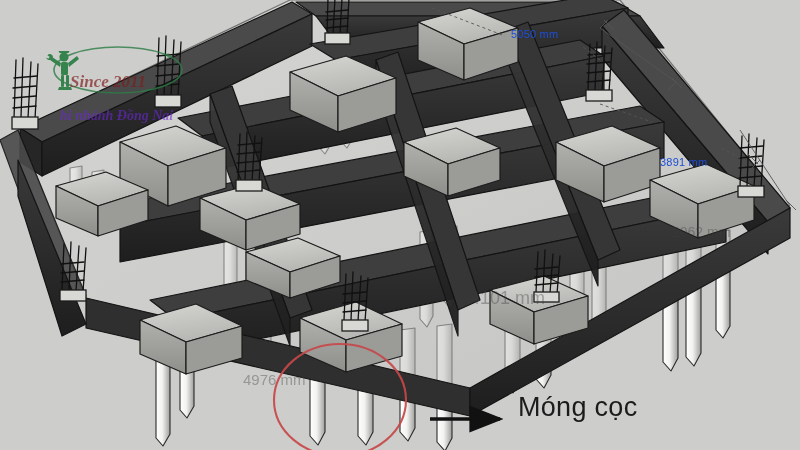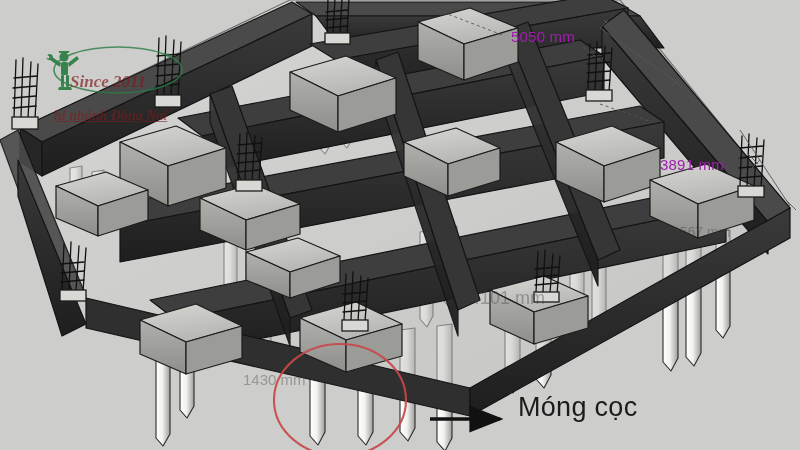--- a/index.html
+++ b/index.html
@@ -7,23 +7,23 @@
     width:800px;height:450px;overflow:hidden;
     background:#cdcdcb;
     font-family:"Liberation Sans", sans-serif;
     position:relative;
   }
   #stage{position:absolute;inset:0;width:800px;height:450px;}
   #stage svg{display:block;width:800px;height:450px;}
 
   .annot-label{
     position:absolute;
-    color:#a21caf;
+    color:#1d4ed8;
     font-family:"Liberation Sans", sans-serif;
-    font-size:15px;
+    font-size:11px;
     letter-spacing:.2px;
     white-space:nowrap;
     pointer-events:none;
   }
   .annot-faint{
     position:absolute;
     color:rgba(60,60,60,.38);
     font-family:"Liberation Sans", sans-serif;
     font-size:14px;
     white-space:nowrap;
@@ -59,26 +59,25 @@
     text-shadow:0 0 1px rgba(255,255,255,.5);
   }
   #logo .since{
     position:absolute;left:24px;top:28px;
     font-family:"Liberation Serif", serif;
     font-style:italic;font-weight:bold;
     font-size:17px;color:#7f1d1d;opacity:.72;
     white-space:nowrap;
   }
   #logo .branch{
-    position:absolute;left:8px;top:64px;
+    position:absolute;left:14px;top:64px;
     font-family:"Liberation Serif", serif;
     font-style:italic;font-weight:bold;
-    font-size:14px;color:#7f1d1d;opacity:.62;
+    font-size:14px;color:#6d28d9;opacity:.62;
     white-space:nowrap;
-    text-decoration:underline;
   }
   #logo .reg{
     position:absolute;left:119px;top:8px;
     font-size:8px;color:#2d7d46;opacity:.8;
   }
 </style>
 </head>
 <body>
 
 <div id="stage">
@@ -415,23 +414,23 @@
 
 </svg>
 </div>
 
 <div class="annot-label" id="dim-5050">5050 mm</div>
 
 <div class="annot-label" id="dim-3891">3891 mm</div>
 
 <div class="annot-faint" id="dim-4101">4101 mm</div>
 
-<div class="annot-faint" id="dim-3046">1430 mm</div>
-
-<div class="annot-faint" id="dim-3302">2567 mm</div>
+<div class="annot-faint" id="dim-3046">4976 mm</div>
+
+<div class="annot-faint" id="dim-3302">2062 mm</div>
 
 <div id="caption">Móng cọc</div>
 
 <div id="logo">
   <svg width="150" height="90" viewBox="0 0 150 90" style="position:absolute;left:0;top:0">
     <ellipse cx="72" cy="26" rx="64" ry="23" fill="none" stroke="#2d7d46" stroke-width="1.6" opacity=".85"></ellipse>
 
     <g fill="#2f8047">
       <circle cx="18" cy="13" r="4.6"></circle>
       <path d="M13.5,9 L22.5,9 L23.5,7 L12.5,7 Z"></path>

